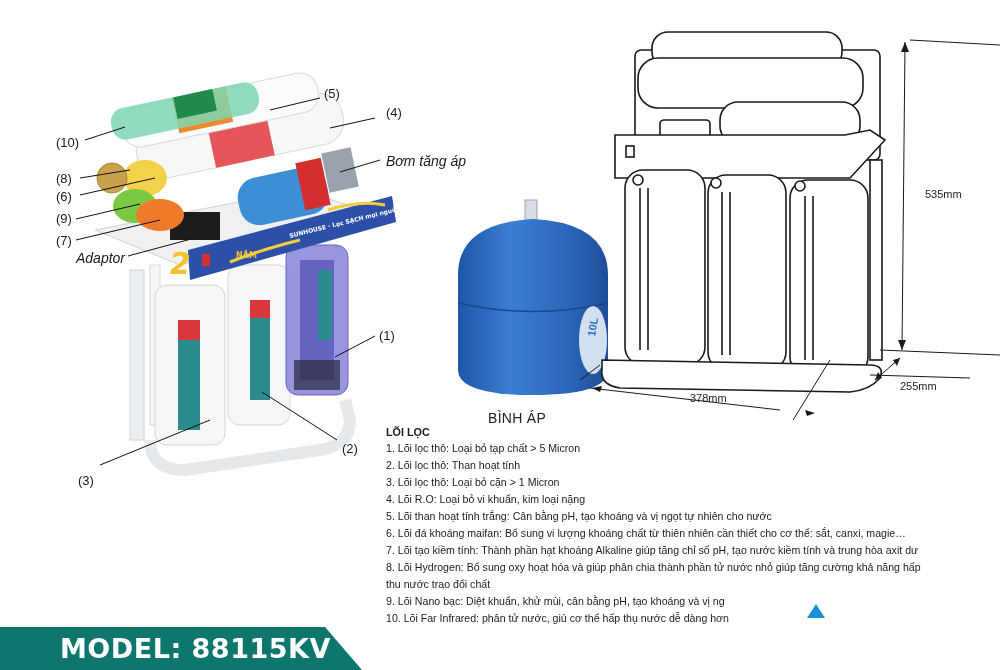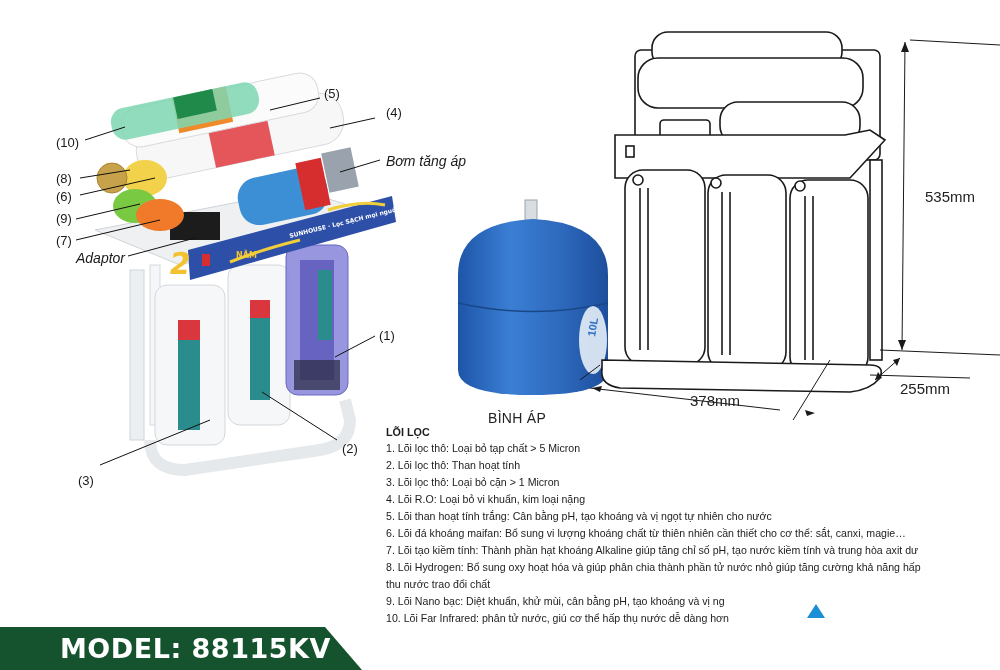--- a/index.html
+++ b/index.html
@@ -1,26 +1,26 @@
 <!DOCTYPE html>
 <html><head>
 <meta charset="utf-8">
 <style>
   html, body { margin:0; padding:0; background:#ffffff; }
   body { width:1000px; height:670px; position:relative; overflow:hidden; font-family:"Liberation Sans","DejaVu Sans",sans-serif; color:#1a1a1a; }
   .abs { position:absolute; }
   svg { position:absolute; left:0; top:0; }
   .callout { position:absolute; font-size:13px; color:#1a1a1a; white-space:nowrap; }
   .callout.lg { font-size:14px;font-style:italic; }
-  .dim { position:absolute; font-size:15px; color:#222; white-space:nowrap; }
+  .dim { position:absolute; font-size:11px; color:#222; white-space:nowrap; }
   .legend { position:absolute; left:386px; top:424px; width:600px; font-size:10.6px; line-height:17px; color:#1c1c1c; }
   .legend .title { font-weight:bold; font-size:10.8px; line-height:16px; }
   .legend .item { white-space:nowrap; }
   .tank-label { position:absolute; left:488px; top:410px; font-size:14px; color:#222; letter-spacing:0.3px; }
-  .model { position:absolute; left:0; top:627px; width:362px; height:43px; background:#14532d;
+  .model { position:absolute; left:0; top:627px; width:362px; height:43px; background:#0f766e;
            clip-path:polygon(0 0, 325px 0, 362px 43px, 0 43px); }
   .model span { position:absolute; left:60px; top:6px; font-size:27px; font-weight:900; color:#ffffff; letter-spacing:0.5px; font-family:"DejaVu Sans","Liberation Sans",sans-serif; }
   .watermark { position:absolute; left:807px; top:604px; width:0; height:0; border-left:9px solid transparent; border-right:9px solid transparent; border-bottom:14px solid #1a8fd6; }
 </style>
 </head>
 <body>
 
 <div class="abs" style="left:0;top:0;width:440px;height:500px;">
 <svg width="440" height="500" viewBox="0 0 440 500">
 

